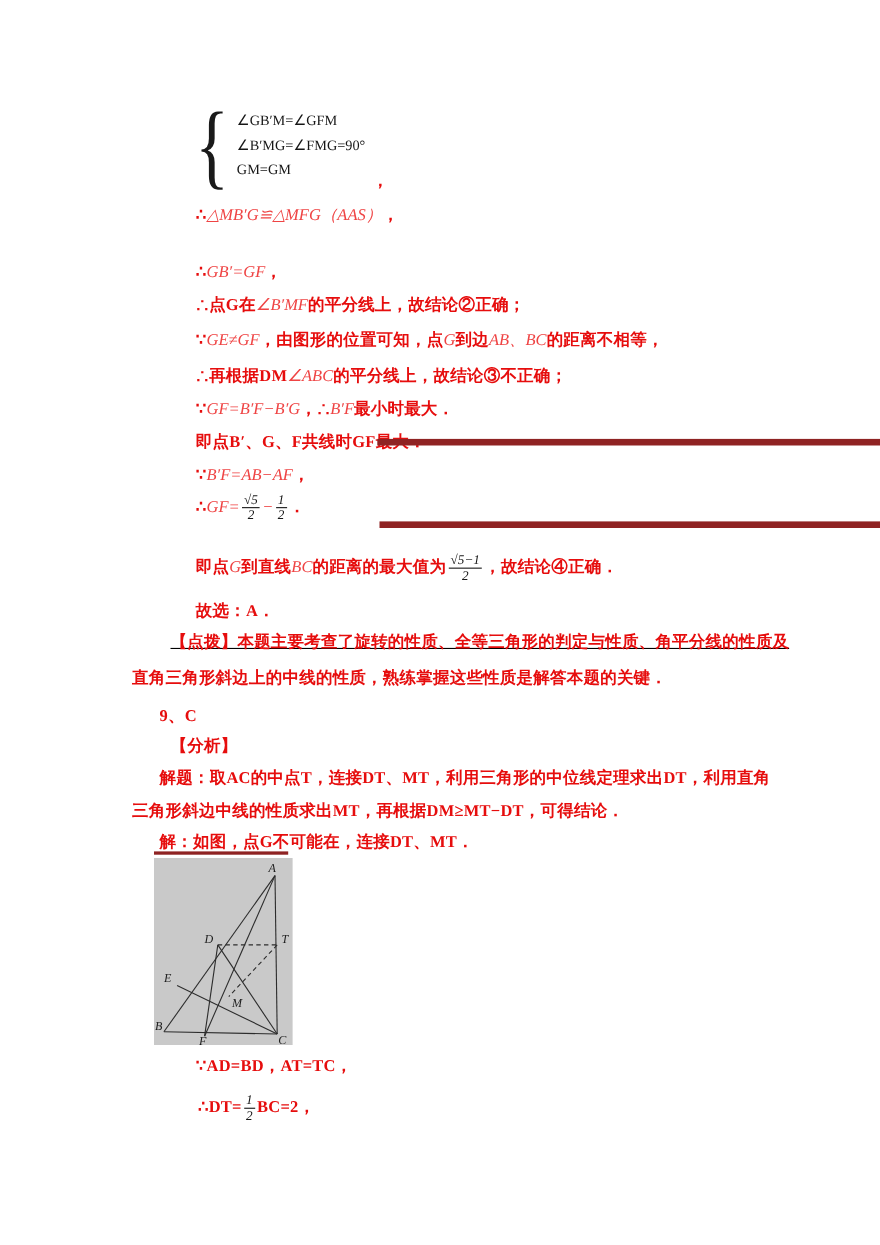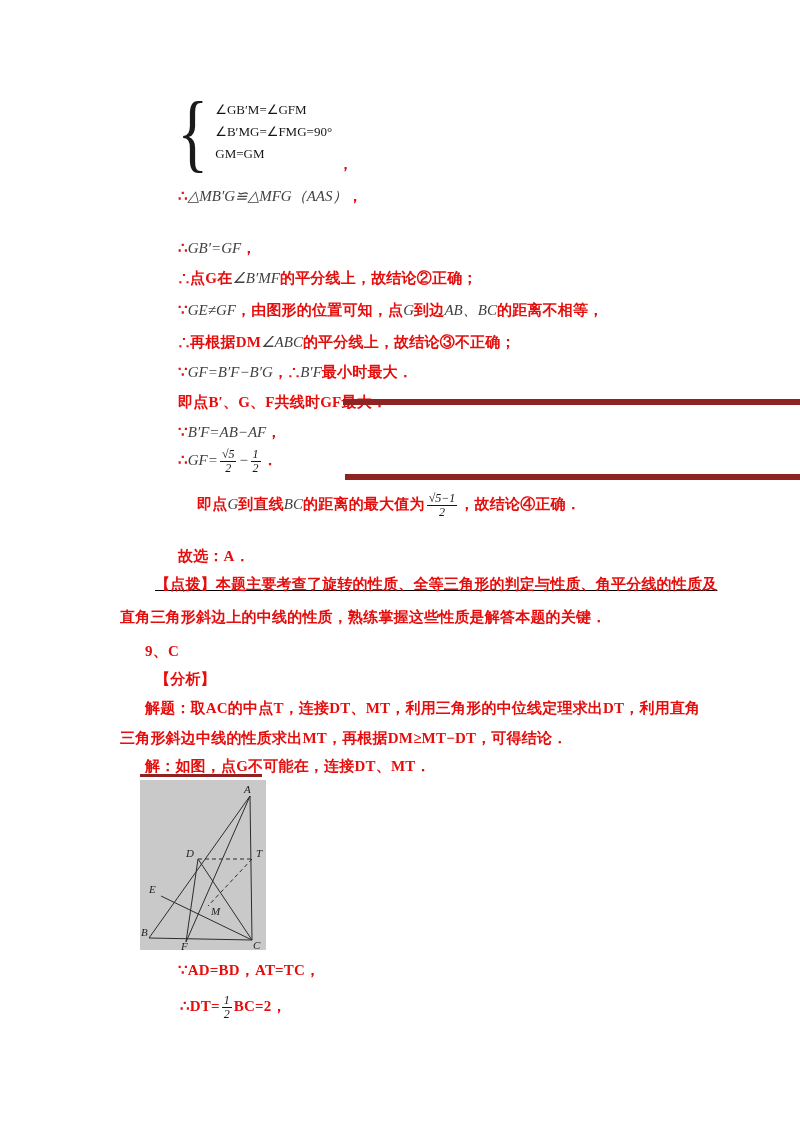--- a/index.html
+++ b/index.html
@@ -16,21 +16,21 @@
     white-space:nowrap;
     font-size:15px;
     line-height:20px;
   }
   .seg-red{
     color:#e60d0d;
     font-weight:bold;
     letter-spacing:0.2px;
   }
   .seg-black{
-    color:#404040;
+    color:#ef4444;
     font-style:italic;
     font-weight:normal;
   }
   .frac{
     display:inline-block;
     vertical-align:middle;
     text-align:center;
     font-size:12px;
     line-height:1.1;
     font-style:italic;
@@ -71,21 +71,21 @@
   <div id="lines-layer">
       <div class="line" style="left: 178px; top: 186px;"><span class="seg-red">∴</span><span class="seg-black">△MB′G≌△MFG（AAS）</span><span class="seg-red">，</span></div>
       <div class="line" style="left: 178px; top: 238px;"><span class="seg-red">∴</span><span class="seg-black">GB′=GF</span><span class="seg-red">，</span></div>
       <div class="line" style="left: 178px; top: 268px;"><span class="seg-red">∴点G在</span><span class="seg-black">∠B′MF</span><span class="seg-red">的平分线上，故结论②正确；</span></div>
       <div class="line" style="left: 178px; top: 300px;"><span class="seg-red">∵</span><span class="seg-black">GE≠GF</span><span class="seg-red">，由图形的位置可知，点</span><span class="seg-black">G</span><span class="seg-red">到边</span><span class="seg-black">AB、BC</span><span class="seg-red">的距离不相等，</span></div>
       <div class="line" style="left: 178px; top: 332px;"><span class="seg-red">∴再根据DM</span><span class="seg-black">∠ABC</span><span class="seg-red">的平分线上，故结论③不正确；</span></div>
       <div class="line" style="left: 178px; top: 362px;"><span class="seg-red">∵</span><span class="seg-black">GF=B′F−B′G</span><span class="seg-red">，∴</span><span class="seg-black">B′F</span><span class="seg-red">最小时最大．</span></div>
       <div class="line" style="left: 178px; top: 392px;"><span class="seg-red">即点B′、G、F共线时GF最大．</span></div>
       <div class="line" style="left: 178px; top: 422px; text-align: center;"><span class="seg-red">∵</span><span class="seg-black">B′F=AB−AF</span><span class="seg-red">，</span></div>
       <div class="line" style="left: 178px; top: 448px;"><span class="seg-red">∴</span><span class="seg-black">GF=</span><span class="frac seg-black"><span class="num">√5</span><span class="den">2</span></span><span class="seg-black">−</span><span class="frac seg-black"><span class="num">1</span><span class="den">2</span></span><span class="seg-red">．</span></div>
-      <div class="line" style="left: 178px; top: 492px; margin-left: 19px;"><span class="seg-red">即点</span><span class="seg-black">G</span><span class="seg-red">到直线</span><span class="seg-black">BC</span><span class="seg-red">的距离的最大值为</span><span class="frac seg-black"><span class="num">√5−1</span><span class="den">2</span></span><span class="seg-red">，故结论④正确．</span></div>
+      <div class="line" style="left: 178px; top: 503px;"><span class="seg-red">即点</span><span class="seg-black">G</span><span class="seg-red">到直线</span><span class="seg-black">BC</span><span class="seg-red">的距离的最大值为</span><span class="frac seg-black"><span class="num">√5−1</span><span class="den">2</span></span><span class="seg-red">，故结论④正确．</span></div>
       <div class="line" style="left: 178px; top: 546px;"><span class="seg-red">故选：A．</span></div>
       <div class="line" style="left: 155px; top: 574px; text-decoration: underline;"><span class="seg-red">【点拨】本题主要考查了旋转的性质、全等三角形的判定与性质、角平分线的性质及</span></div>
       <div class="line" style="left: 120px; top: 607px;"><span class="seg-red">直角三角形斜边上的中线的性质，熟练掌握这些性质是解答本题的关键．</span></div>
       <div class="line" style="left: 145px; top: 641px;"><span class="seg-red">9、C</span></div>
       <div class="line" style="left: 155px; top: 669px;"><span class="seg-red">【分析】</span></div>
       <div class="line" style="left: 145px; top: 698px;"><span class="seg-red">解题：取AC的中点T，连接DT、MT，利用三角形的中位线定理求出DT，利用直角</span></div>
       <div class="line" style="left: 120px; top: 728px;"><span class="seg-red">三角形斜边中线的性质求出MT，再根据DM≥MT−DT，可得结论．</span></div>
       <div class="line" style="left: 145px; top: 756px;"><span class="seg-red">解：如图，点G不可能在，连接DT、MT．</span></div>
       <div class="line" style="left: 178px; top: 960px;"><span class="seg-red">∵AD=BD，AT=TC，</span></div>
       <div class="line" style="left: 180px; top: 994px;"><span class="seg-red">∴DT=</span><span class="frac seg-black"><span class="num">1</span><span class="den">2</span></span><span class="seg-red">BC=2，</span></div>

